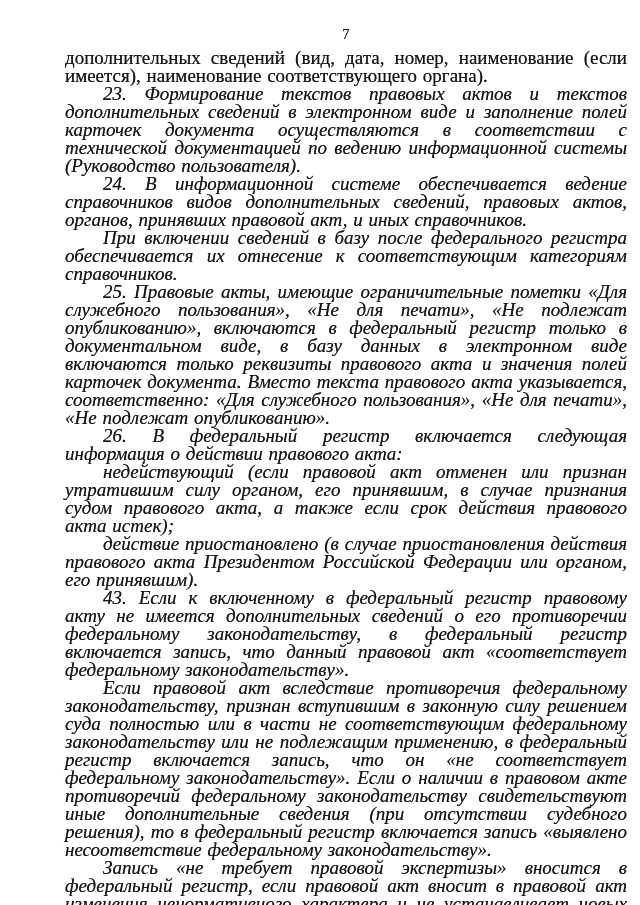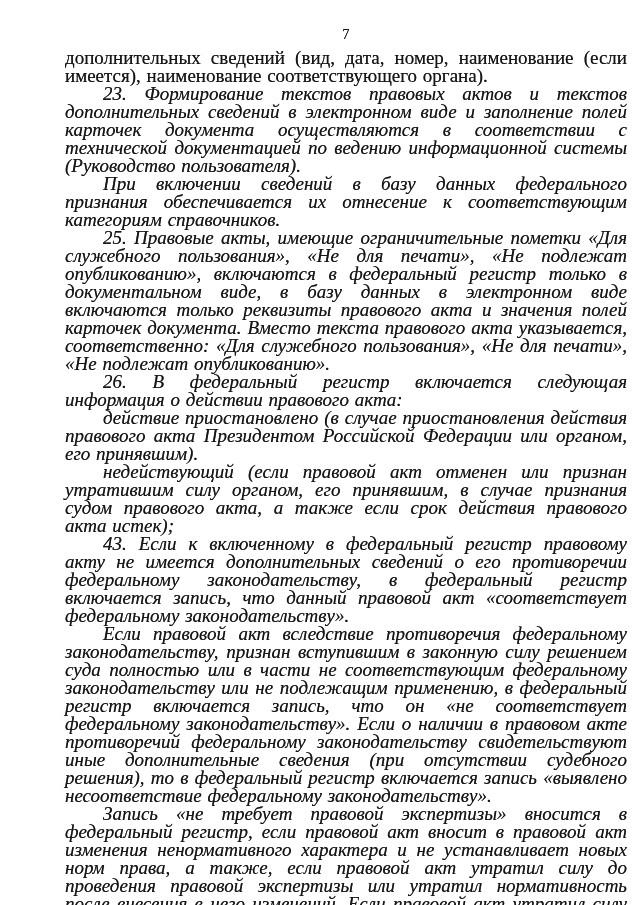--- a/index.html
+++ b/index.html
@@ -48,22 +48,23 @@
 </style>
 </head>
 <body>
 
 <div class="scan-page">
   <div class="page-number">7</div>
 
   <div class="doc-body">
     <p>дополнительных сведений (вид, дата, номер, наименование (если имеется), наименование соответствующего органа).</p>
     <p class="indent">23. Формирование текстов правовых актов и текстов дополнительных сведений в электронном виде и заполнение полей карточек документа осуществляются в соответствии с технической документацией по ведению информационной системы (Руководство пользователя).</p>
-    <p class="indent">При включении сведений в базу данных федерального признания обеспечивается их отнесение к соответствующим категориям справочников.</p>
+    <p class="indent">24. В информационной системе обеспечивается ведение справочников видов дополнительных сведений, правовых актов, органов, принявших правовой акт, и иных справочников.</p>
+    <p class="indent">При включении сведений в базу после федерального регистра обеспечивается их отнесение к соответствующим категориям справочников.</p>
     <p class="indent">25. Правовые акты, имеющие ограничительные пометки «Для служебного пользования», «Не для печати», «Не подлежат опубликованию», включаются в федеральный регистр только в документальном виде, в базу данных в электронном виде включаются только реквизиты правового акта и значения полей карточек документа. Вместо текста правового акта указывается, соответственно: «Для служебного пользования», «Не для печати», «Не подлежат опубликованию».</p>
     <p class="indent">26. В федеральный регистр включается следующая информация о действии правового акта:</p>
+    <p class="indent">недействующий (если правовой акт отменен или признан утратившим силу органом, его принявшим, в случае признания судом правового акта, а также если срок действия правового акта истек);</p>
     <p class="indent">действие приостановлено (в случае приостановления действия правового акта Президентом Российской Федерации или органом, его принявшим).</p>
-    <p class="indent">недействующий (если правовой акт отменен или признан утратившим силу органом, его принявшим, в случае признания судом правового акта, а также если срок действия правового акта истек);</p>
     <p class="indent">43. Если к включенному в федеральный регистр правовому акту не имеется дополнительных сведений о его противоречии федеральному законодательству, в федеральный регистр включается запись, что данный правовой акт «соответствует федеральному законодательству».</p>
     <p class="indent">Если правовой акт вследствие противоречия федеральному законодательству, признан вступившим в законную силу решением суда полностью или в части не соответствующим федеральному законодательству или не подлежащим применению, в федеральный регистр включается запись, что он «не соответствует федеральному законодательству». Если о наличии в правовом акте противоречий федеральному законодательству свидетельствуют иные дополнительные сведения (при отсутствии судебного решения), то в федеральный регистр включается запись «выявлено несоответствие федеральному законодательству».</p>
     <p class="indent">Запись «не требует правовой экспертизы» вносится в федеральный регистр, если правовой акт вносит в правовой акт изменения ненормативного характера и не устанавливает новых норм права, а также, если правовой акт утратил силу до проведения правовой экспертизы или утратил нормативность после внесения в него изменений. Если правовой акт утратил силу до проведения правовой экспертизы или утратил нормативность после внесения в него изменений, изменение статуса на «не требует правовой экспертизы» осуществляется на основании мотивированной служебной записки с подписью начальника территориального органа Минюста</p>
   </div>
 </div>
 
 </body></html>

